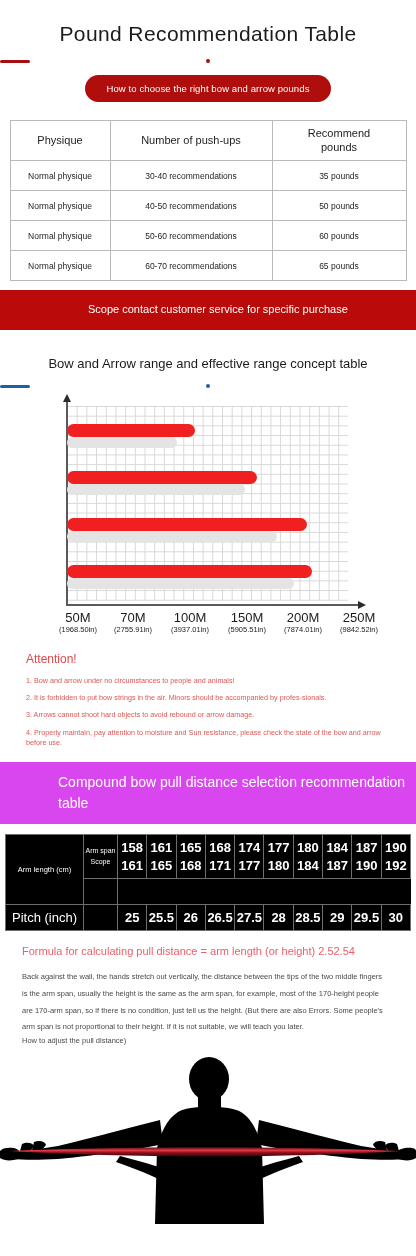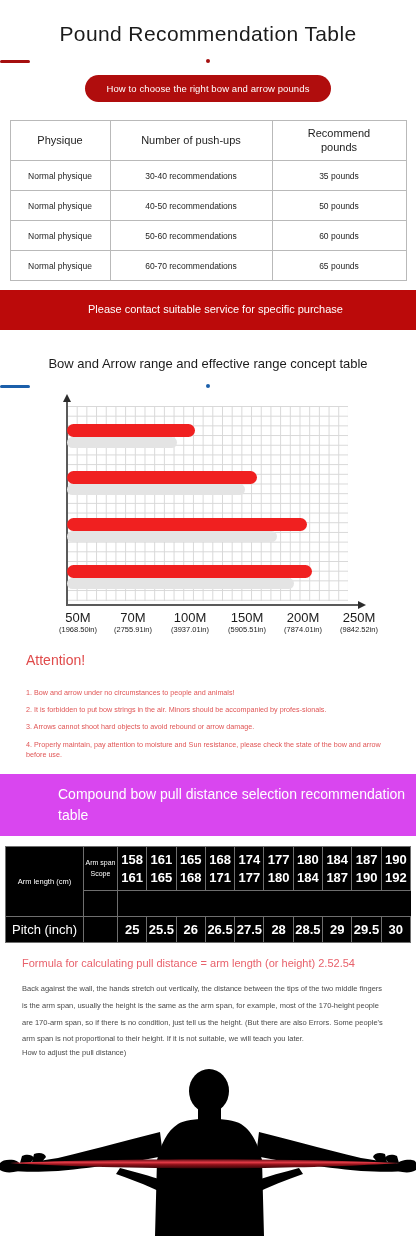--- a/index.html
+++ b/index.html
@@ -133,21 +133,21 @@
   .xticks {
     position: absolute; left: 0; top: 214px; width: 416px;
   }
   .xtick { position: absolute; text-align: center; transform: translateX(-50%); }
   .xtick .m  { font-size: 13px; color: #1b1b1b; white-space: nowrap; }
   .xtick .in { font-size: 7.5px; color: #1b1b1b; white-space: nowrap; }
 
   
   .attention { padding: 6px 26px 0 26px; }
   .attention-title {
-    color: #e04a4a; font-size: 14px; margin-bottom: 20px;
+    color: #e04a4a; font-size: 12px; margin-bottom: 10px;
   }
   .attention-item {
     color: #e05555; font-size: 7.2px; line-height: 1.42;
     margin-bottom: 7px;
   }
 
   
   .black-banner {
     background: #d946ef;
     color: #ffffff;
@@ -238,21 +238,21 @@
         <td>60 pounds</td>
       </tr>
       <tr>
         <td>Normal physique</td>
         <td>60-70 recommendations</td>
         <td>65 pounds</td>
       </tr>
     </tbody>
   </table>
 
-  <div class="red-banner">Please contact suitable service for specific purchase</div>
+  <div class="red-banner">Scope contact customer service for specific purchase</div>
 </div>
 
 <div>
 
   <div class="chart-title">Bow and Arrow range and effective range concept table</div>
 
   <div class="divider blue">
     <span class="bar"></span>
     <span class="dot"></span>
   </div>

